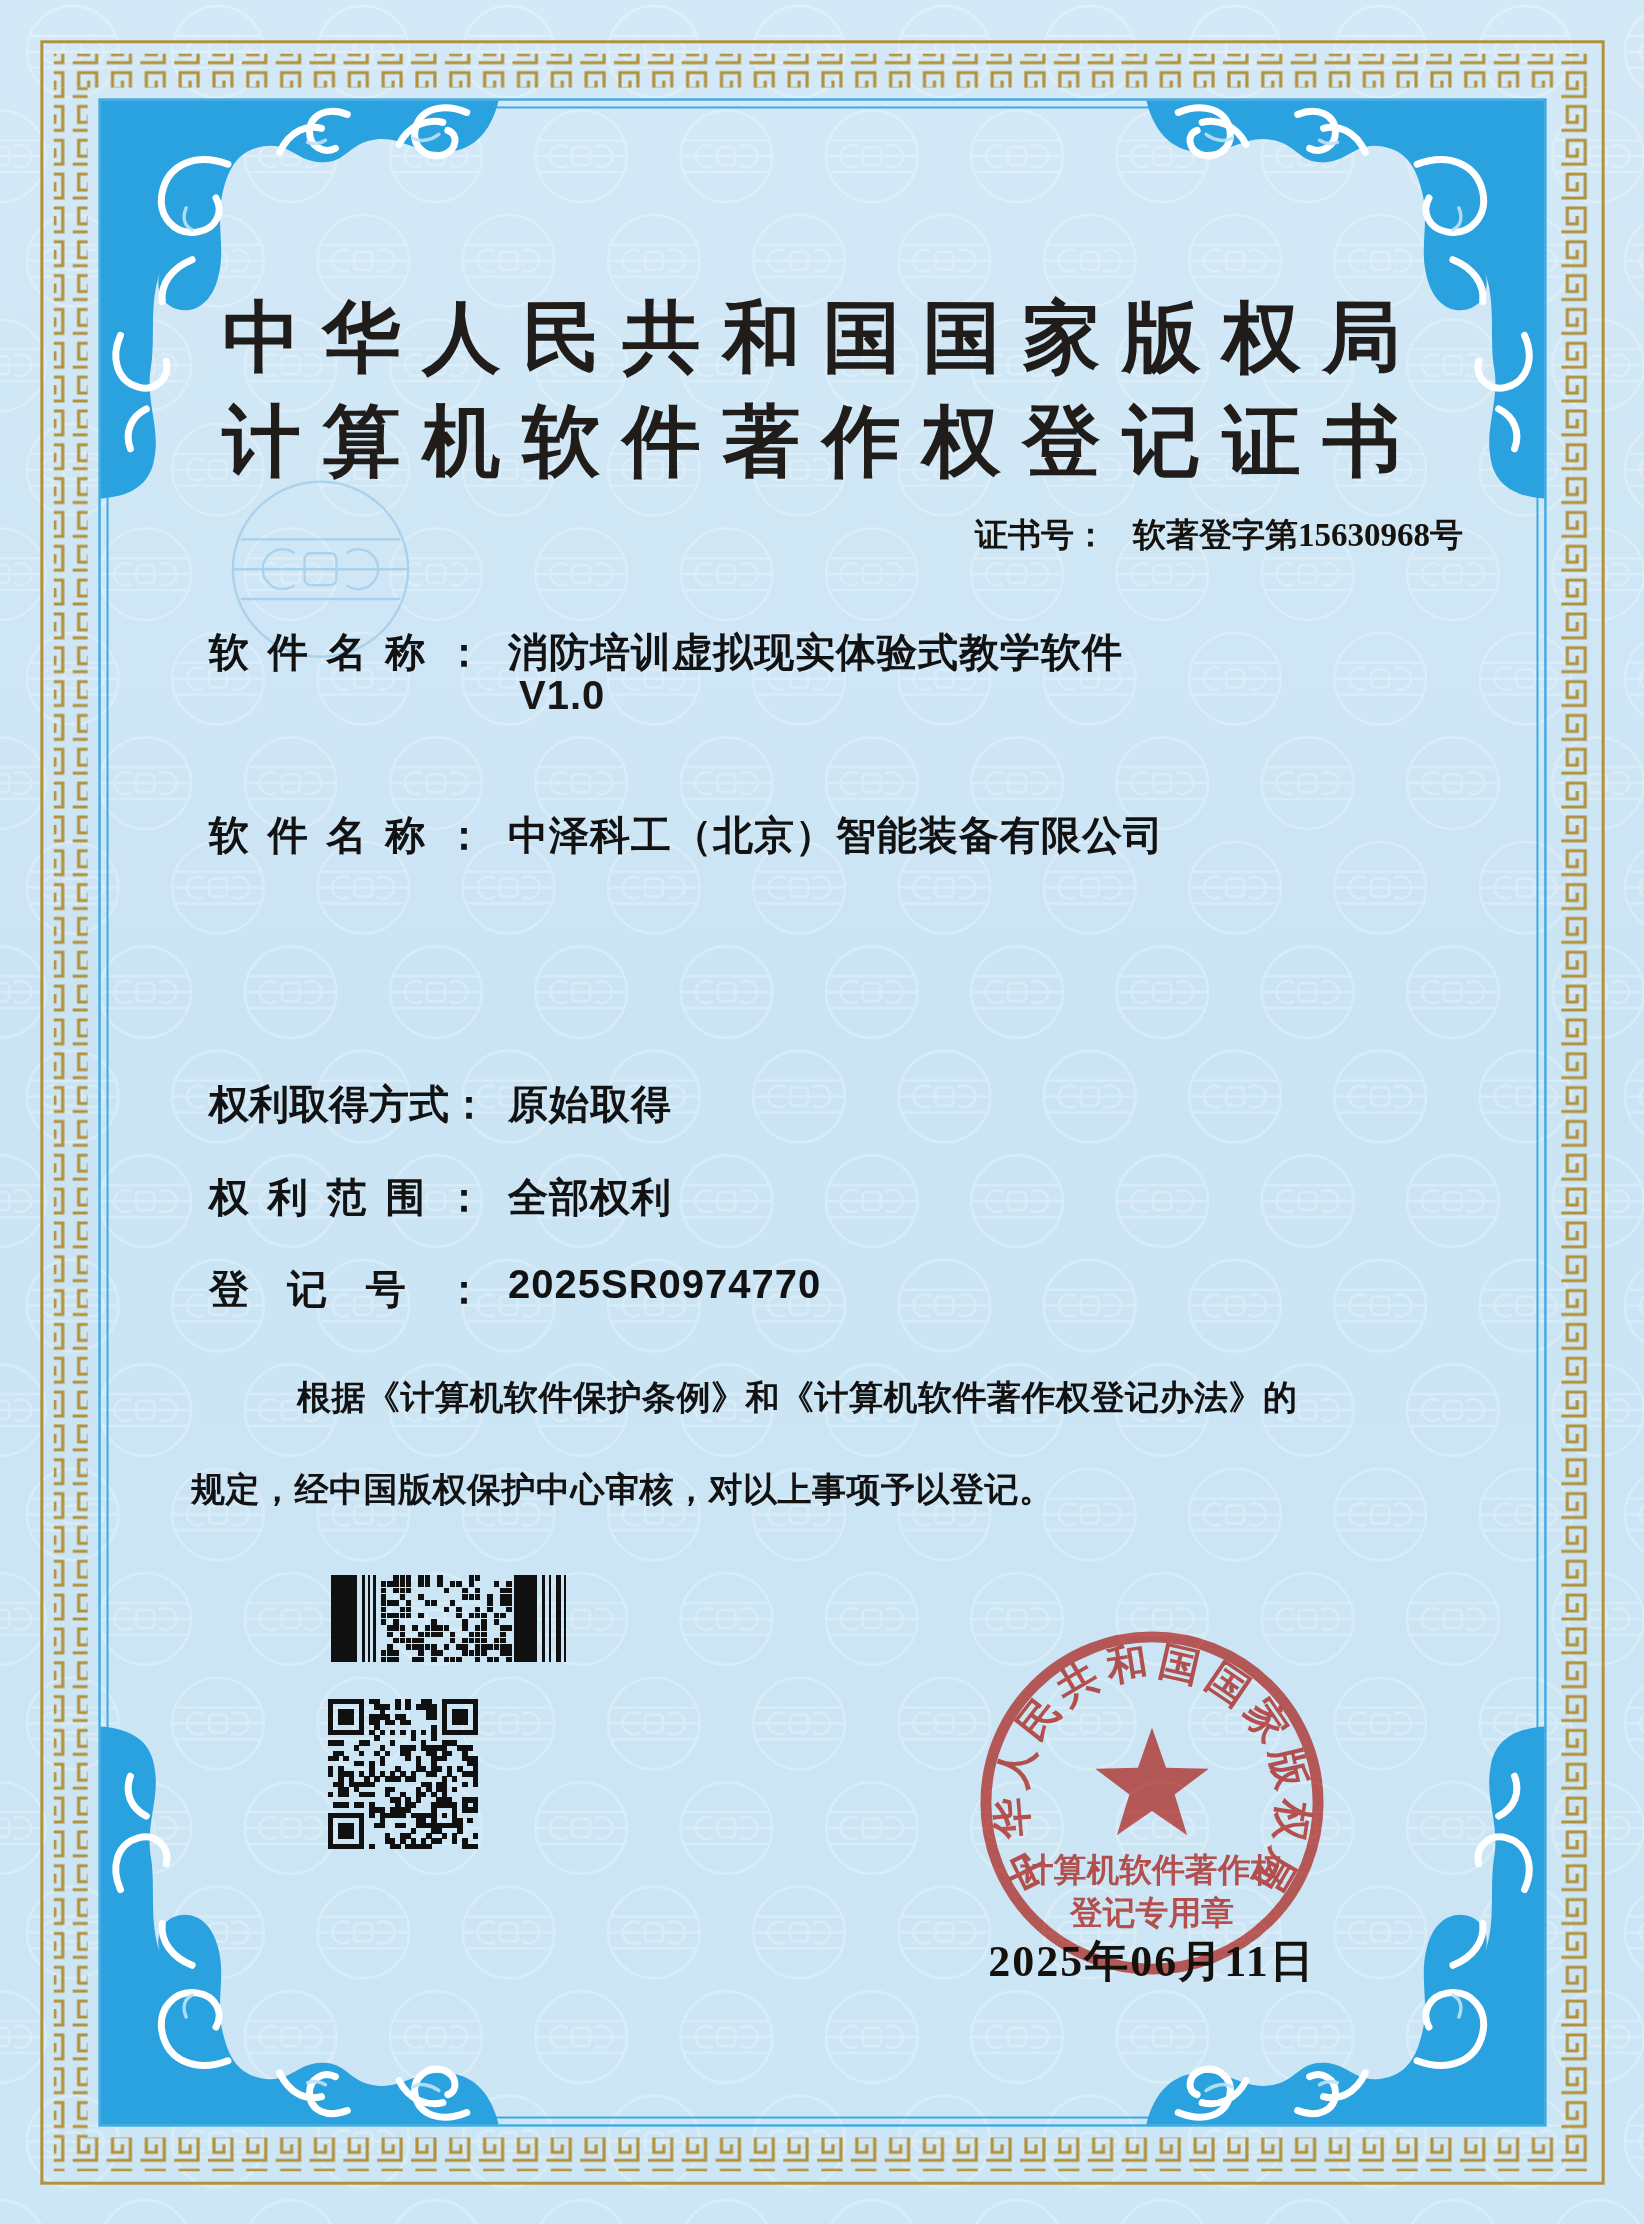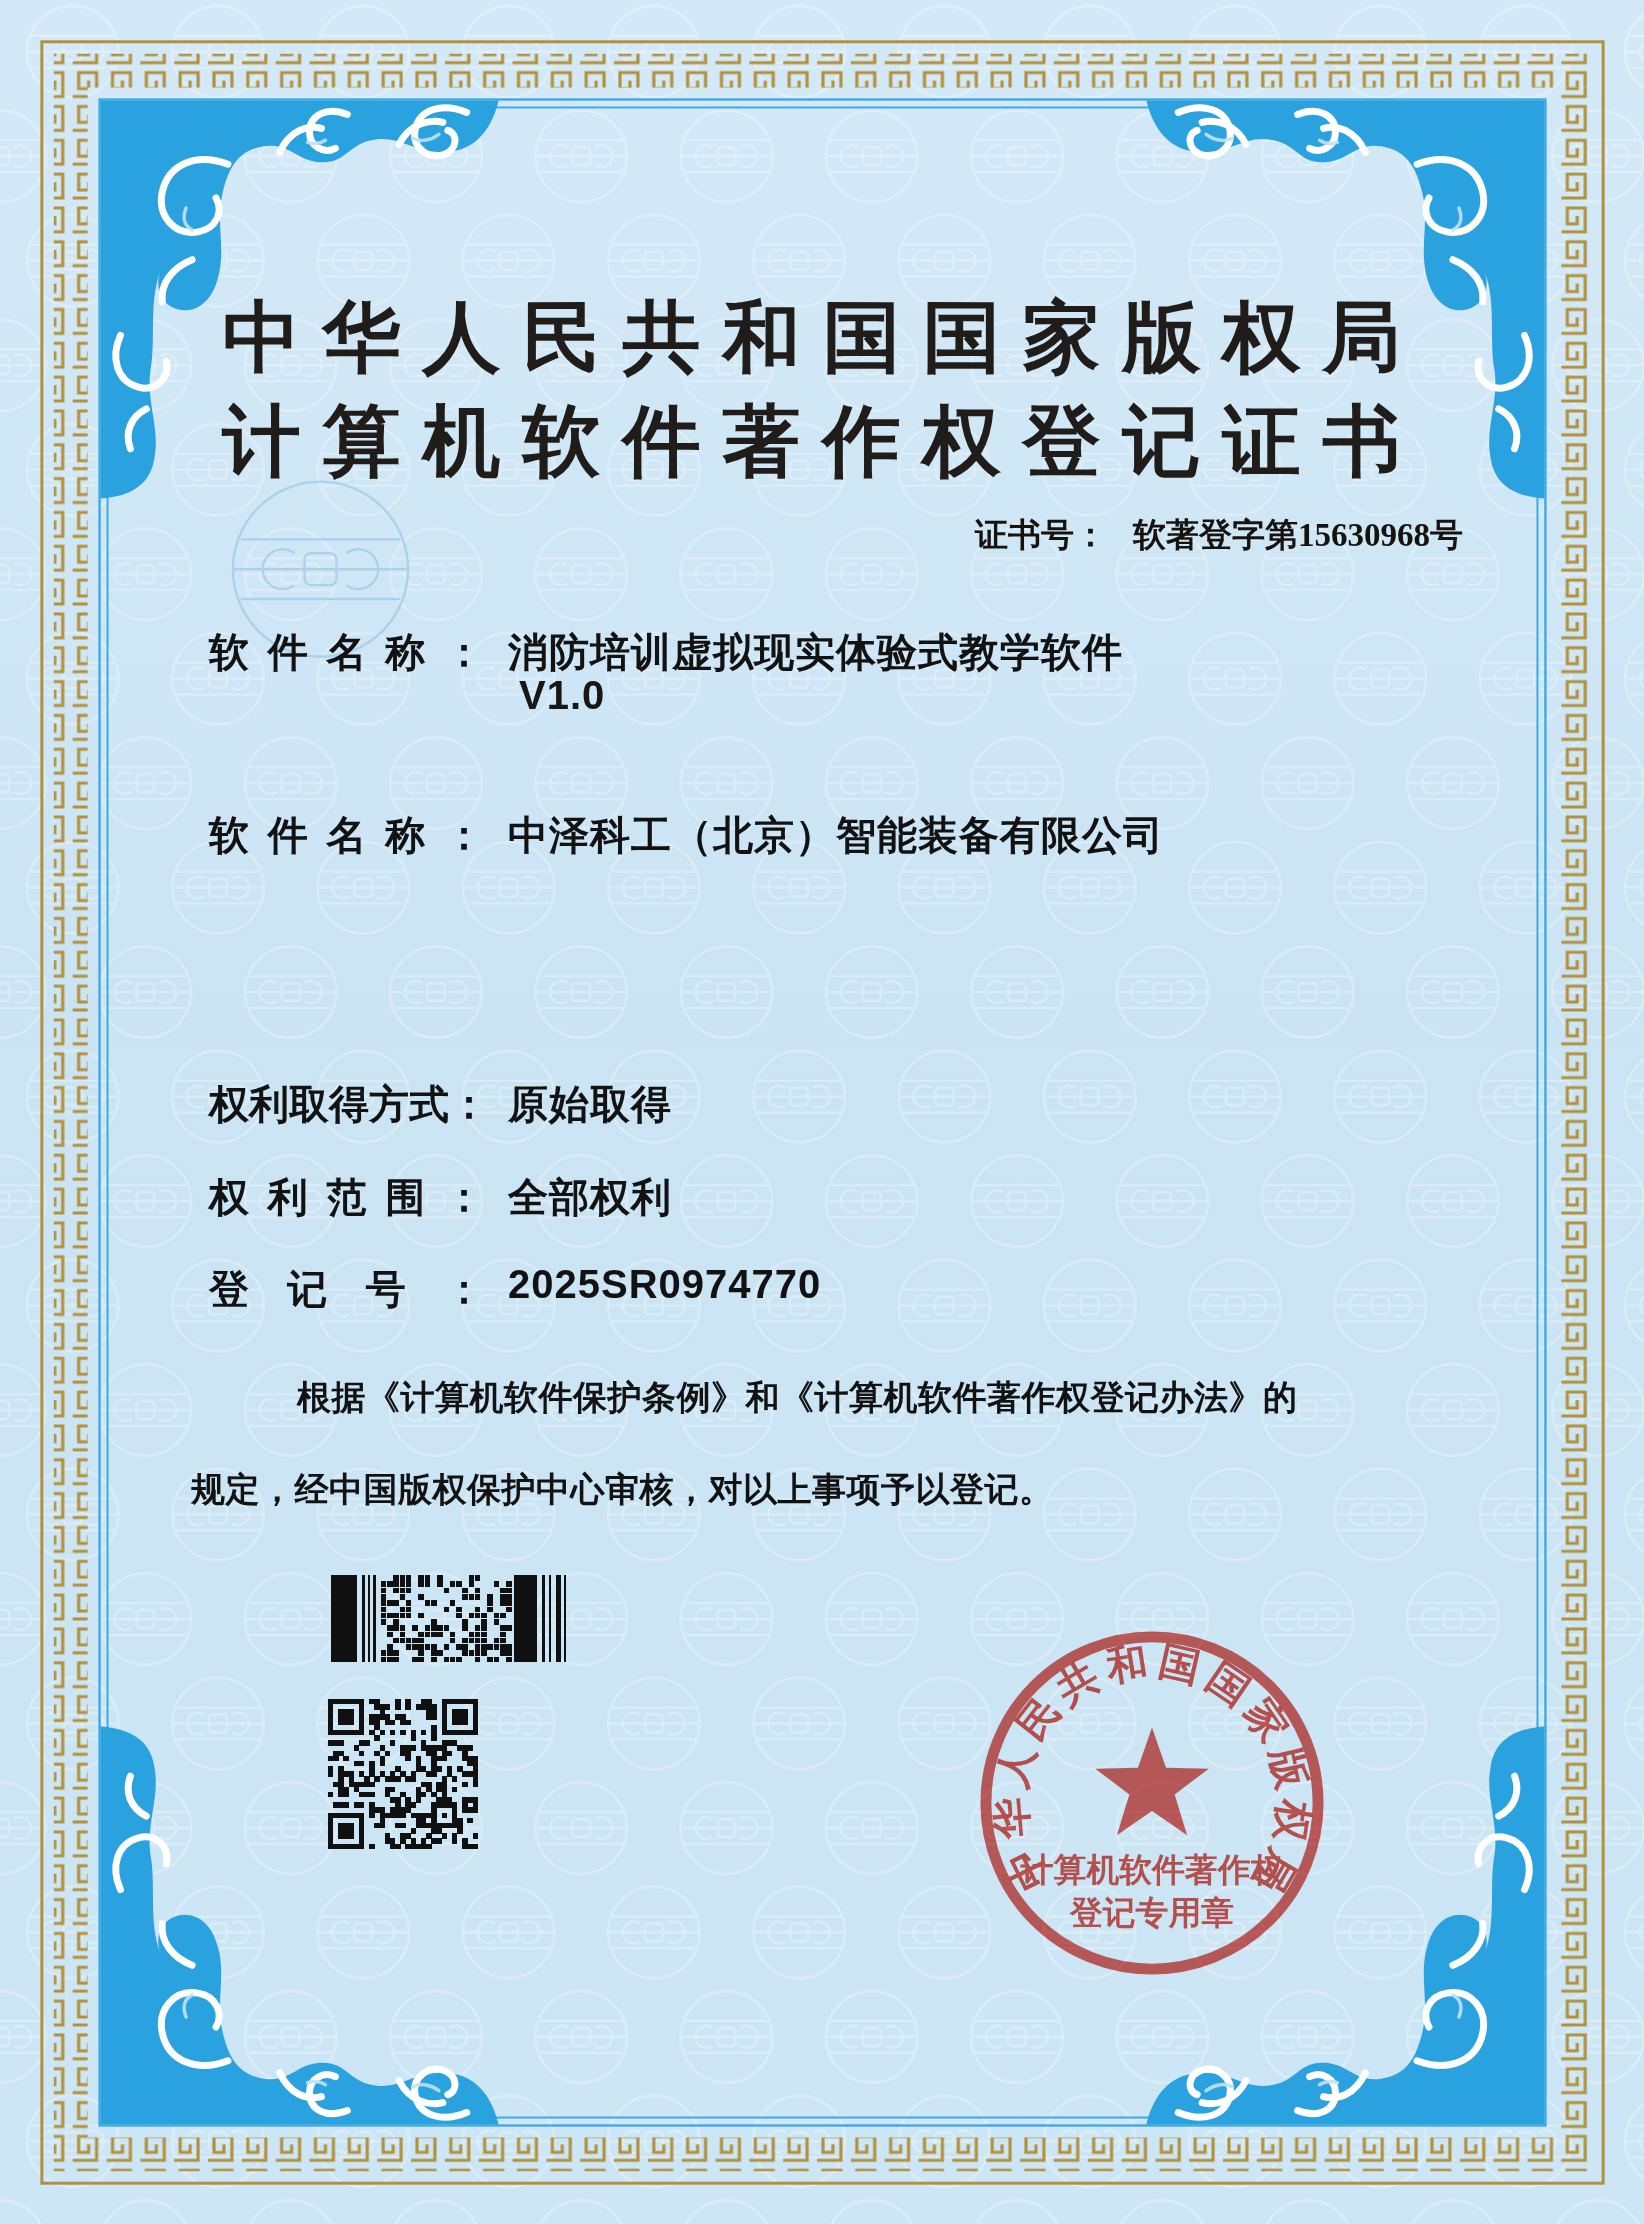--- a/index.html
+++ b/index.html
@@ -700,15 +700,16 @@
     </g>
     <path id="seal-arc" d="M -100.9,78.8 A 128 128 0 1 1 100.9,78.8" fill="none"></path>
     <text font-size="41" font-weight="700" fill="#dc4a42" letter-spacing="7" font-family="Liberation Sans, DejaVu Sans, sans-serif">
       <textPath href="#seal-arc" startOffset="2">中华人民共和国国家版权局</textPath>
     </text>
     <polygon fill="#dc4a42" opacity="0.95" points="0,-76 14.1,-35.4 57.1,-34.5 22.8,-8.6 35.3,32.5 0,8 -35.3,32.5 -22.8,-8.6 -57.1,-34.5 -14.1,-35.4"></polygon>
     <text x="0" y="78" text-anchor="middle" font-size="33" font-weight="700" fill="#dc4a42" font-family="Liberation Sans, DejaVu Sans, sans-serif">计算机软件著作权</text>
     <text x="0" y="122" text-anchor="middle" font-size="33" font-weight="700" fill="#dc4a42" font-family="Liberation Sans, DejaVu Sans, sans-serif">登记专用章</text>
   </svg>
 
+  <div class="abs date">2025年06月11日</div>
 
 </div>
 
 
 </body></html>

